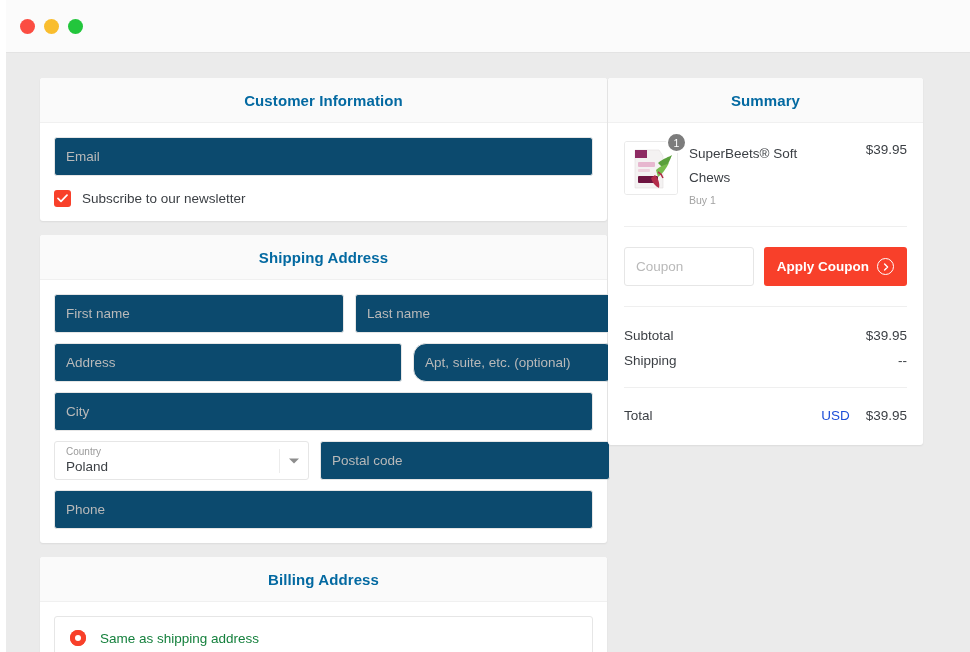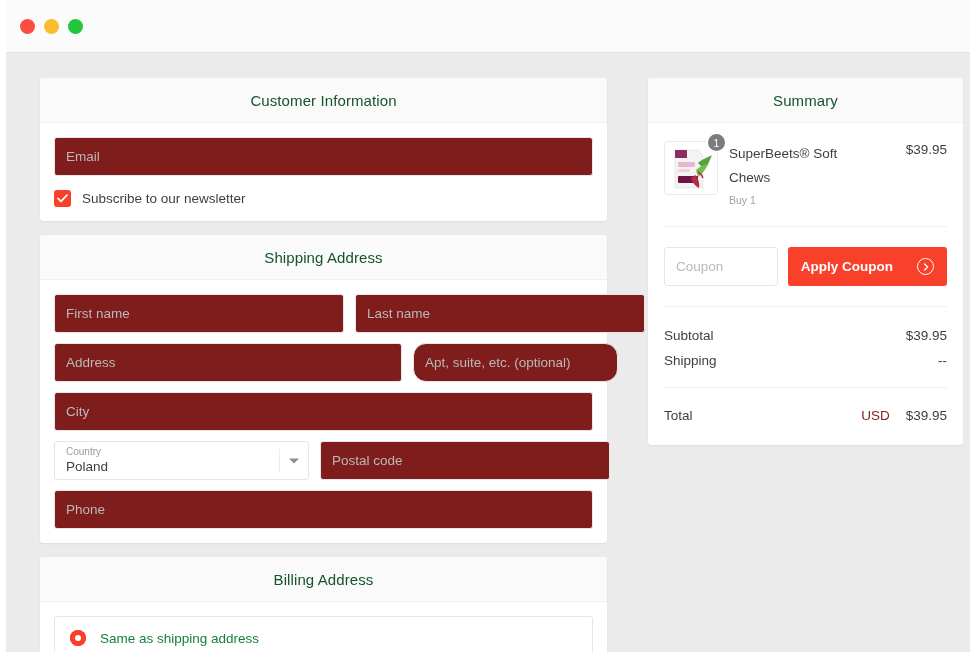--- a/index.html
+++ b/index.html
@@ -55,42 +55,42 @@
     background: #fafafa;
     border-bottom: 1px solid #f0f0f0;
     height: 45px;
     display: flex;
     align-items: center;
     justify-content: center;
     border-radius: 3px 3px 0 0;
   }
   .card-header h2 {
     font-size: 15px;
-    font-weight: 400;
-    color: #14532d;
+    font-weight: 700;
+    color: #0369a1;
     letter-spacing: 0.1px;
   }
   .card-body { padding: 14px 14px 14px 14px; }
 
   
   .left-col {
     position: absolute;
     left: 34px; top: 25px;
     width: 567px;
   }
 
   
   .field {
     border: 1px solid #e6e6e6;
     border-radius: 3px;
     height: 39px;
     display: flex;
     align-items: center;
     padding: 0 11px;
-    background: #7f1d1d;
+    background: #0c4a6e;
     font-size: 13.5px;
     color: #b9b9b9;
     width: 100%;
     overflow: hidden;
     white-space: nowrap;
   }
   .row { display: flex; gap: 11px; margin-bottom: 10px; }
   .row:last-child { margin-bottom: 0; }
 
   .w-full { width: 100%; }
@@ -185,21 +185,21 @@
     background: #ffffff;
   }
   .radio-label {
     font-size: 13.5px;
     color: #15803d;
   }
 
   
   .summary {
     position: absolute;
-    left: 642px; top: 25px;
+    left: 602px; top: 25px;
     width: 315px;
     background: #ffffff;
     border-radius: 3px;
     box-shadow: 0 1px 2px rgba(0,0,0,0.07);
   }
   .summary-body { padding: 0 16px; }
 
   .line-item {
     display: flex;
     align-items: flex-start;
@@ -266,21 +266,21 @@
     font-size: 13.5px;
     color: #b9b9b9;
   }
   .apply-btn {
     flex: none;
     height: 39px;
     background: #f8402a;
     border-radius: 3px;
     display: flex;
     align-items: center;
-    gap: 24px;
+    gap: 8px;
     padding: 0 13px;
     color: #ffffff;
     font-size: 13.5px;
     font-weight: bold;
     border: none;
     cursor: pointer;
     font-family: "Liberation Sans", sans-serif;
   }
   .apply-btn .arrow-circle {
     width: 17px; height: 17px;
@@ -304,21 +304,21 @@
   .total-row .val { color: #3b3f44; }
   .grand {
     display: flex;
     justify-content: space-between;
     align-items: baseline;
     padding: 20px 0 22px 0;
     font-size: 13.5px;
     color: #3b3f44;
   }
   .grand .right { display: flex; gap: 16px; }
-  .grand .cur { color: #7f1d1d; }
+  .grand .cur { color: #1d4ed8; }
 </style>
 </head>
 <body>
 
 <div id="app">
 
   <div class="titlebar">
     <div class="traffic">
       <div class="dot red"></div>
       <div class="dot yellow"></div>

